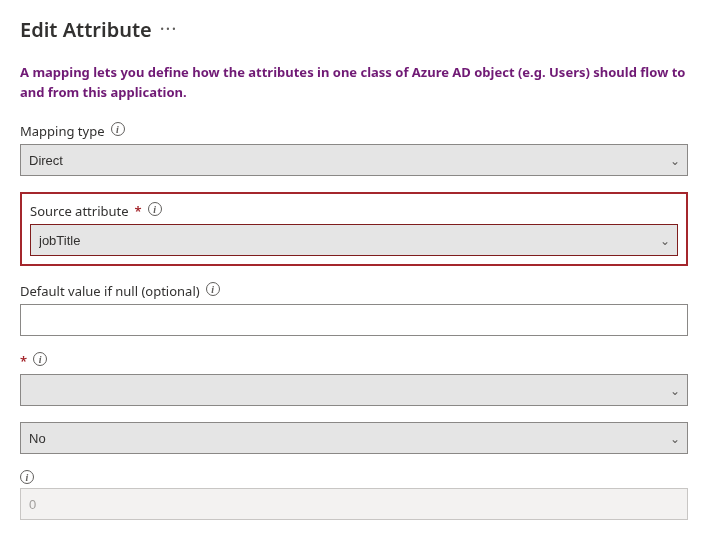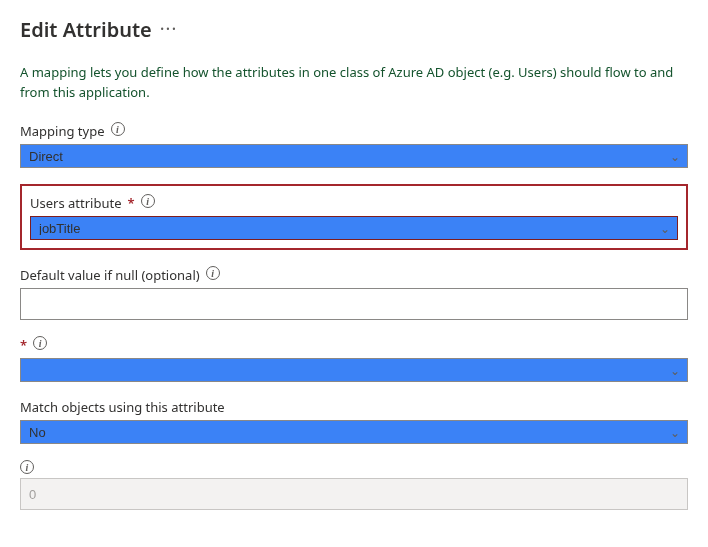--- a/index.html
+++ b/index.html
@@ -33,23 +33,24 @@
 
     .more-icon {
       color: #605e5c;
       font-size: 18px;
       cursor: pointer;
       letter-spacing: 1px;
     }
 
     .description {
       font-size: 13px;
-      color: #14532d;
+      color: #701a75;
       margin-bottom: 20px;
       line-height: 1.5;
+      font-weight: bold;
     }
 
     .form-group {
       margin-bottom: 16px;
     }
 
     .form-label {
       display: flex;
       align-items: flex-start;
       gap: 6px;
@@ -75,23 +76,23 @@
       font-size: 10px;
       color: #605e5c;
       cursor: pointer;
       font-style: italic;
       font-family: serif;
       font-weight: 600;
     }
 
     .form-select {
       width: 100%;
-      height: 24px;
+      height: 32px;
       border: 1px solid #8a8886;
-      background: #3b82f6;
+      background: #e5e5e5;
       padding: 4px 32px 4px 8px;
       font-size: 13px;
       color: #323130;
       appearance: none;
       -webkit-appearance: none;
       cursor: pointer;
       position: relative;
     }
 
     .select-wrapper {
@@ -163,21 +164,21 @@
       <option>Direct</option>
       <option>Constant</option>
       <option>Expression</option>
     </select>
     <span class="chevron">⌄</span>
   </div>
 </div>
 
 <div class="source-attribute-group">
   <div class="form-label">
-    <span>Users attribute</span>
+    <span>Source attribute</span>
     <span class="required-star">*</span>
     <span class="info-icon">i</span>
   </div>
   <div class="select-wrapper">
     <select class="form-select">
       <option>jobTitle</option>
     </select>
     <span class="chevron">⌄</span>
   </div>
 </div>
@@ -197,23 +198,20 @@
   </div>
   <div class="select-wrapper">
     <select class="form-select">
       <option value=""></option>
     </select>
     <span class="chevron">⌄</span>
   </div>
 </div>
 
 <div class="form-group">
-  <div class="form-label">
-    <span>Match objects using this attribute</span>
-  </div>
   <div class="select-wrapper">
     <select class="form-select">
       <option>No</option>
       <option>Yes</option>
     </select>
     <span class="chevron">⌄</span>
   </div>
 </div>
 
 <div class="form-group">

